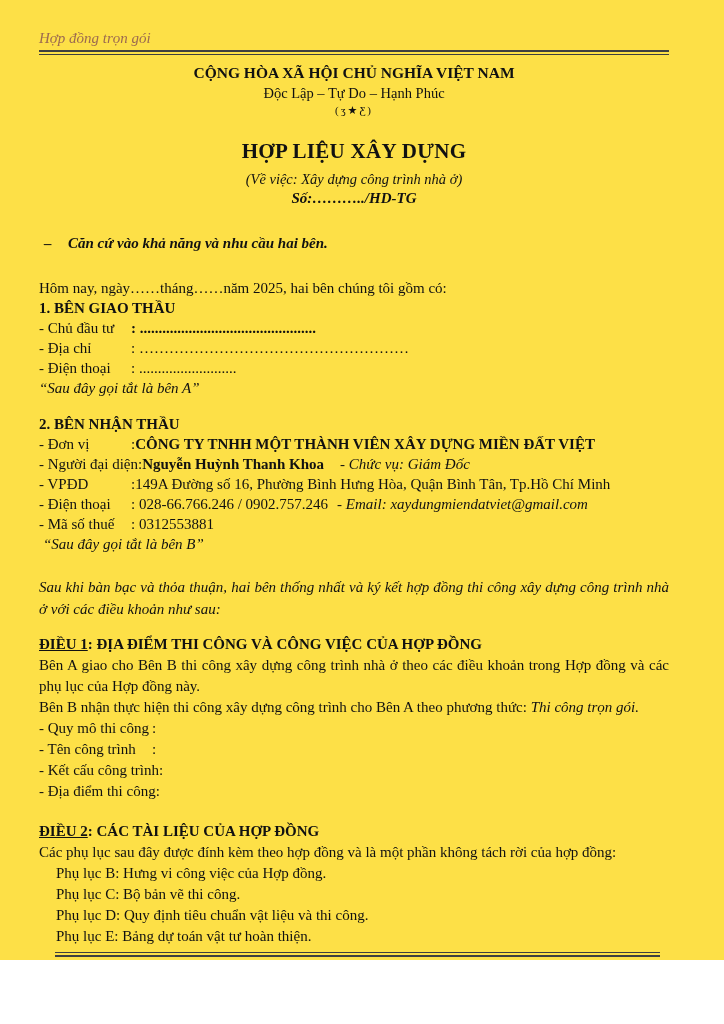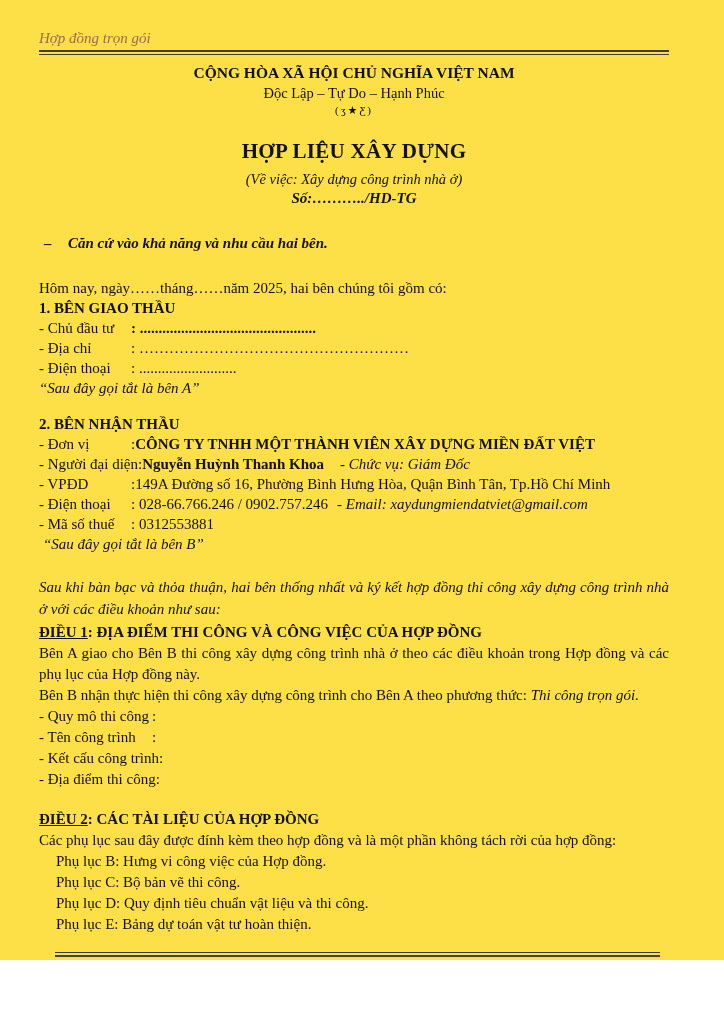--- a/index.html
+++ b/index.html
@@ -58,21 +58,21 @@
   .note-b { padding-left: 4px; }
   .gap16 { margin-top: 16px; }
   .seg-gap-lg { margin-left: 28px; }
   .seg-gap-md { margin-left: 16px; }
   .seg-gap-sm { margin-left: 9px; }
 
   
   .agreement { margin-top: 22px; font-style: italic; line-height: 22px; text-align: justify; }
 
   
-  .article-heading { margin-top: 2px; font-weight: bold; line-height: 21px; }
+  .article-heading { margin-top: 14px; font-weight: bold; line-height: 21px; }
   .article-heading .und { text-decoration: underline; }
   .article-p { line-height: 21px; text-align: justify; }
   .item-row { display: flex; line-height: 21px; }
   .item-row .lbl { min-width: 113px; flex: none; }
   .article2 { margin-top: 19px; }
   .appendix { padding-left: 17px; line-height: 21px; }
 </style>
 </head>
 <body>
 

